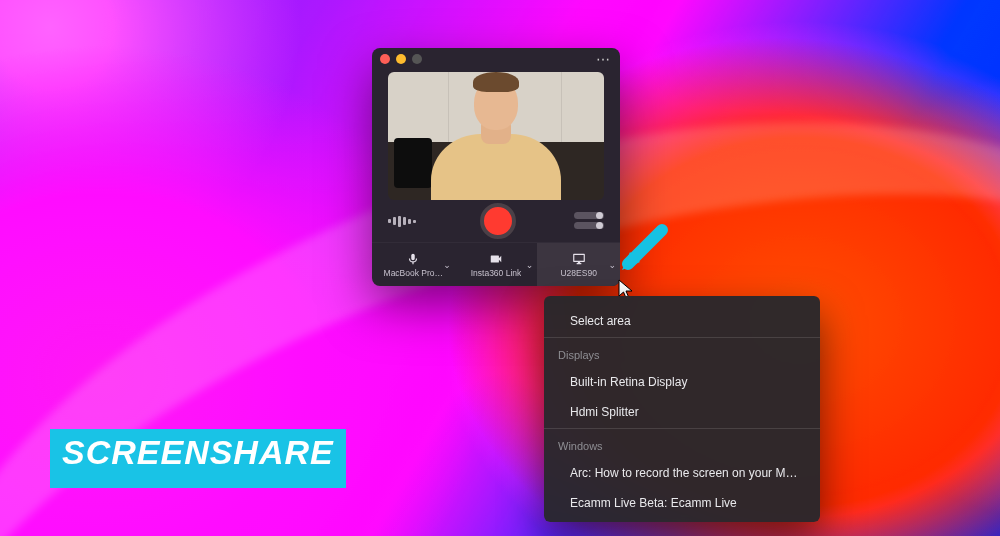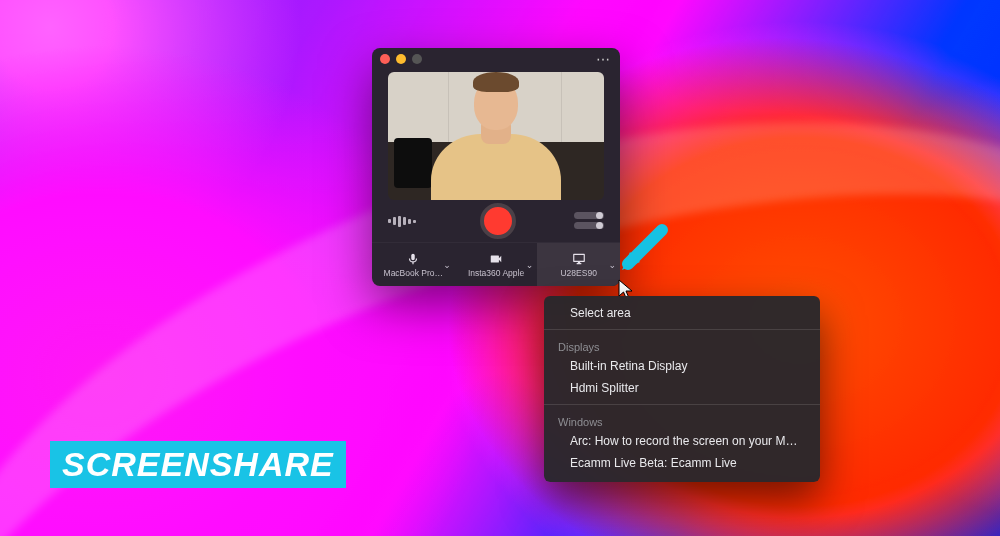--- a/index.html
+++ b/index.html
@@ -24,21 +24,21 @@
     opacity: .5;
     pointer-events: none;
   }
   
   .tag {
     position: absolute; left: 50px; bottom: 48px;
     background: #19c3e6; color: #fff;
     font-family: "Arial Black", Impact, sans-serif;
     font-weight: 900; font-style: italic;
     font-size: 34px; letter-spacing: 1px;
-    padding: 4px 12px 4px 12px;
+    padding: 4px 12px 16px 12px;
     text-transform: uppercase;
   }
   
   .app {
     position: absolute; left: 372px; top: 48px;
     width: 248px;
     background: #2a2430;
     border-radius: 8px;
     box-shadow: 0 20px 50px rgba(0,0,0,.5);
     overflow: hidden;
@@ -89,21 +89,21 @@
     width:276px;
     background: rgba(40,40,44,.96);
     border-radius:6px;
     box-shadow: 0 18px 40px rgba(0,0,0,.55);
     padding: 6px 0 8px 0;
     color:#e9e9ec;
     font-size:12px;
     backdrop-filter: blur(2px);
     overflow:hidden;
   }
-  .menu .item { padding:4px 16px 4px 26px; position:relative; white-space:nowrap; overflow:hidden; text-overflow:ellipsis; cursor:pointer; }
+  .menu .item { padding:4px 16px 4px 26px; position:relative; white-space:nowrap; overflow:hidden; text-overflow:ellipsis; cursor:pointer;margin-top:8px; }
   .menu .sect { padding:6px 16px 2px 14px; color:#8e8e93; font-size:11px; }
   .menu .sep { height:1px; background: rgba(255,255,255,.12); margin:5px 0; }
   .menu .check::before{ content:"✓"; position:absolute; left:10px; color:#e9e9ec; font-size:11px; }
 </style>
 </head>
 <body>
 
 <div class="bg"></div>
 <div class="swoosh"></div>
 
@@ -150,21 +150,21 @@
       <svg width="14" height="14" viewBox="0 0 24 24">
           <path d="M12 14a3 3 0 0 0 3-3V6a3 3 0 0 0-6 0v5a3 3 0 0 0 3 3zm5-3a5 5 0 0 1-10 0H5a7 7 0 0 0 6 6.92V21h2v-3.08A7 7 0 0 0 19 11z"></path>
         </svg>
       <span class="tab-label">MacBook Pro…</span>
       <span class="chev">⌄</span>
     </div>
     <div class="tab">
       <svg width="16" height="14" viewBox="0 0 24 24">
           <path d="M17 10.5V7a1 1 0 0 0-1-1H4a1 1 0 0 0-1 1v10a1 1 0 0 0 1 1h12a1 1 0 0 0 1-1v-3.5l4 4v-11z"></path>
         </svg>
-      <span class="tab-label">Insta360 Apple</span>
+      <span class="tab-label">Insta360 Link</span>
       <span class="chev">⌄</span>
     </div>
     <div class="tab active">
       <svg width="16" height="14" viewBox="0 0 24 24">
           <path d="M21 3H3a1 1 0 0 0-1 1v12a1 1 0 0 0 1 1h7v2H8v2h8v-2h-2v-2h7a1 1 0 0 0 1-1V4a1 1 0 0 0-1-1zM20 15H4V5h16z"></path>
         </svg>
       <span class="tab-label">U28ES90</span>
       <span class="chev">⌄</span>
     </div>
   </div>

